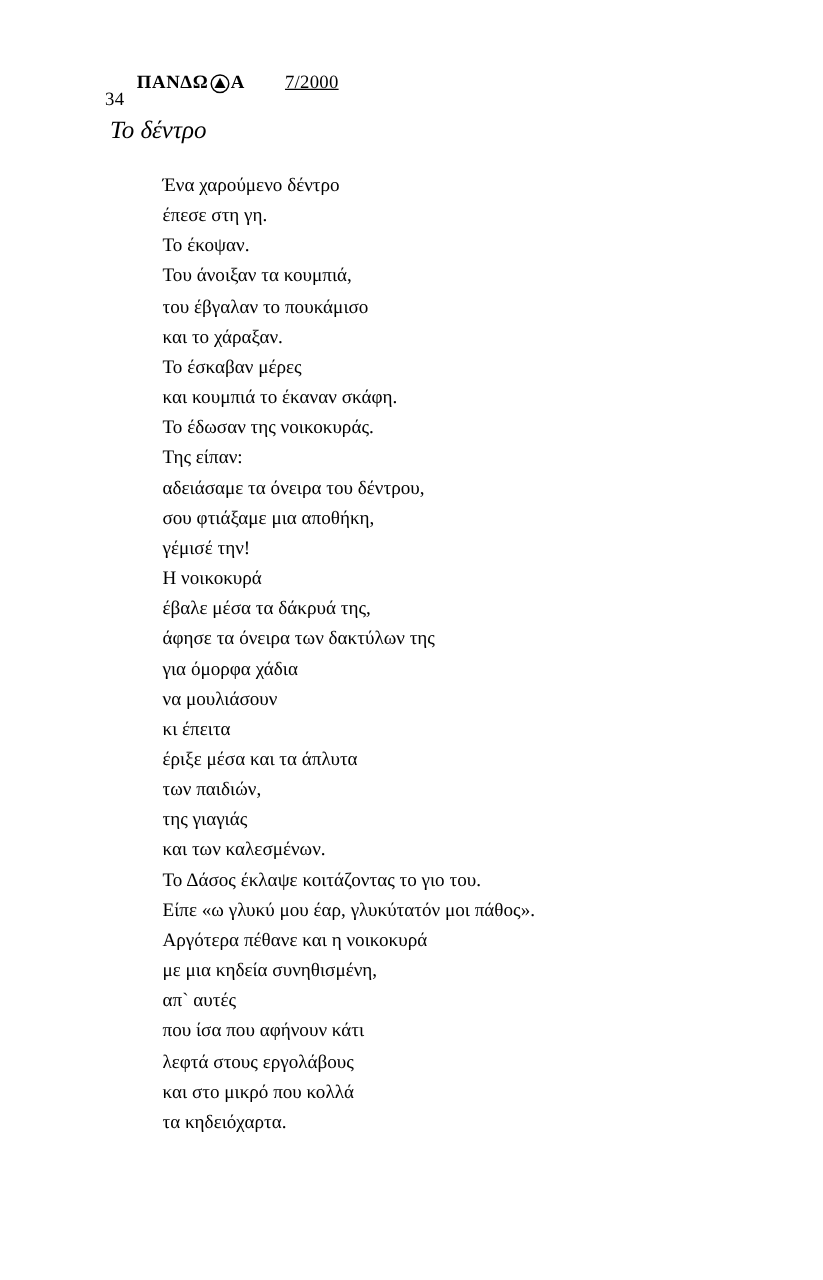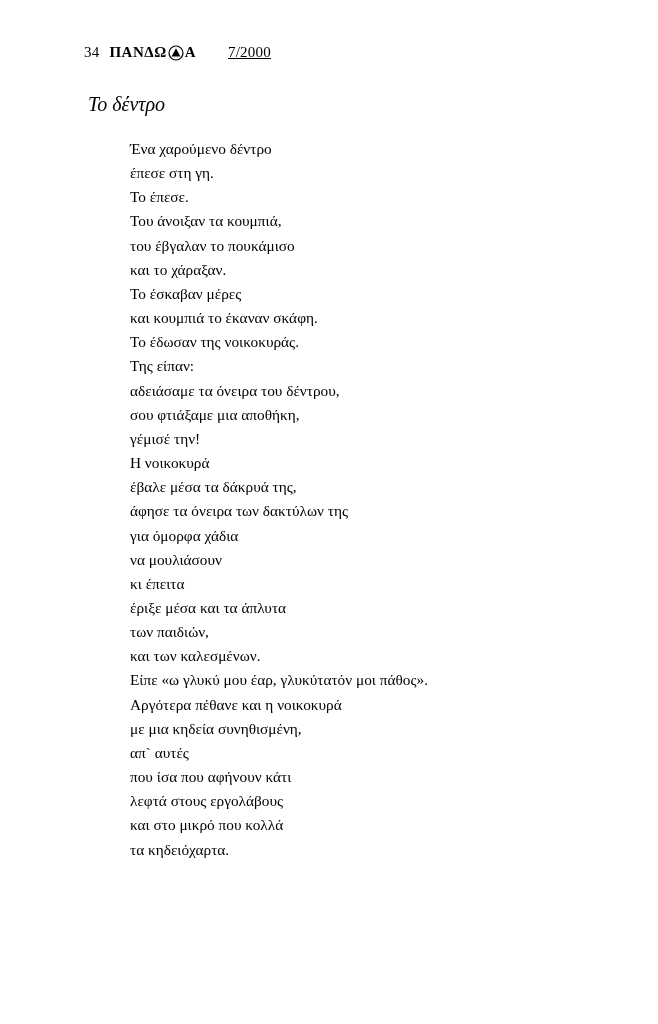--- a/index.html
+++ b/index.html
@@ -26,20 +26,21 @@
     left: 84px;
     display: flex;
     align-items: center;
     gap: 10px;
     font-size: 15px;
     letter-spacing: 0.2px;
   }
   .header .pagenum {
     font-family: "Liberation Serif", serif;
     font-size: 15px;
+    margin-top: 28px;
   }
   .masthead {
     display: flex;
     align-items: center;
     font-family: Liberation Serif, serif;
     font-weight: bold;
     font-size: 15px;
     letter-spacing: 0.5px;
   }
   .masthead .logo-mark {
@@ -95,40 +96,42 @@
       <span>Α</span>
     </span>
     <span class="issue">7/2000</span>
   </div>
 
   <div class="poem-title">Το δέντρο</div>
 
   <div class="poem-body">
     <div class="poem-line">Ένα χαρούμενο δέντρο</div>
     <div class="poem-line">έπεσε στη γη.</div>
-    <div class="poem-line">Το έπεσε.</div>
+    <div class="poem-line">Το έκοψαν.</div>
     <div class="poem-line">Του άνοιξαν τα κουμπιά,</div>
     <div class="poem-line">του έβγαλαν το πουκάμισο</div>
     <div class="poem-line">και το χάραξαν.</div>
     <div class="poem-line">Το έσκαβαν μέρες</div>
     <div class="poem-line">και κουμπιά το έκαναν σκάφη.</div>
     <div class="poem-line">Το έδωσαν της νοικοκυράς.</div>
     <div class="poem-line">Της είπαν:</div>
     <div class="poem-line">αδειάσαμε τα όνειρα του δέντρου,</div>
     <div class="poem-line">σου φτιάξαμε μια αποθήκη,</div>
     <div class="poem-line">γέμισέ την!</div>
     <div class="poem-line">Η νοικοκυρά</div>
     <div class="poem-line">έβαλε μέσα τα δάκρυά της,</div>
     <div class="poem-line">άφησε τα όνειρα των δακτύλων της</div>
     <div class="poem-line">για όμορφα χάδια</div>
     <div class="poem-line">να μουλιάσουν</div>
     <div class="poem-line">κι έπειτα</div>
     <div class="poem-line">έριξε μέσα και τα άπλυτα</div>
     <div class="poem-line">των παιδιών,</div>
+    <div class="poem-line">της γιαγιάς</div>
     <div class="poem-line">και των καλεσμένων.</div>
+    <div class="poem-line">Το Δάσος έκλαψε κοιτάζοντας το γιο του.</div>
     <div class="poem-line">Είπε «ω γλυκύ μου έαρ, γλυκύτατόν μοι πάθος».</div>
     <div class="poem-line">Αργότερα πέθανε και η νοικοκυρά</div>
     <div class="poem-line">με μια κηδεία συνηθισμένη,</div>
     <div class="poem-line">απ` αυτές</div>
     <div class="poem-line">που ίσα που αφήνουν κάτι</div>
     <div class="poem-line">λεφτά στους εργολάβους</div>
     <div class="poem-line">και στο μικρό που κολλά</div>
     <div class="poem-line">τα κηδειόχαρτα.</div>
   </div>
 

